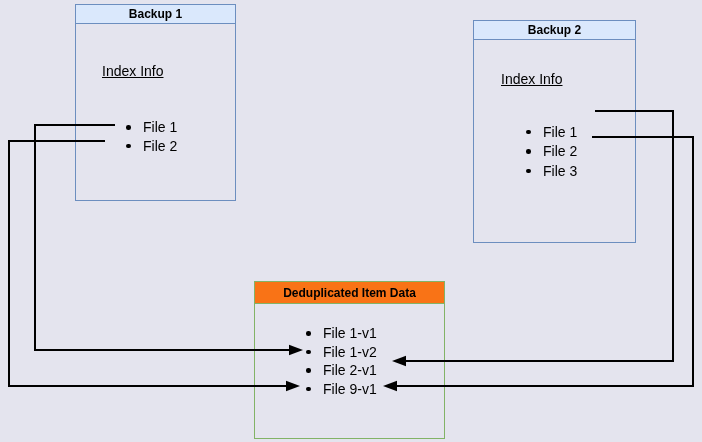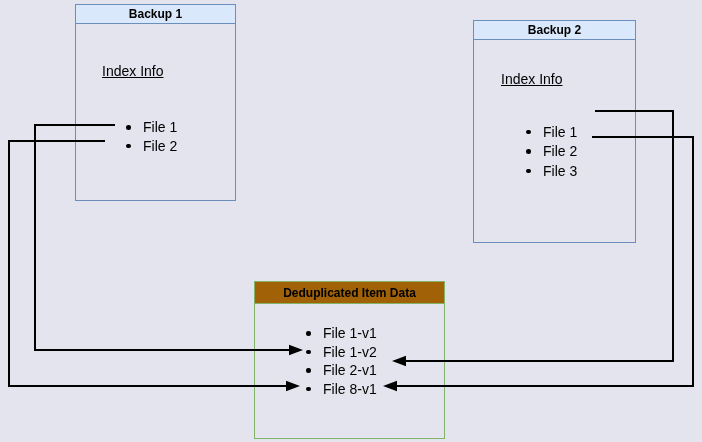--- a/index.html
+++ b/index.html
@@ -27,21 +27,21 @@
     background: #dae8fc;
     border-bottom: 1.4px solid #6c8ebf;
     font-size: 12px;
     font-weight: bold;
     text-align: center;
     display: flex;
     align-items: center;
     justify-content: center;
   }
   .box.green .box-title {
-    background: #a16207;
+    background: #f97316;
     border-bottom-color: #82b366;
   }
   .box-body { position: relative; width: 100%; }
   .index-label {
     position: absolute;
     font-size: 14px;
     line-height: 18px;
     white-space: nowrap;
     text-decoration: underline;
   }
@@ -153,21 +153,21 @@
         <li>
           <span class="dot"></span>
           <span>File 1-v2</span>
         </li>
         <li>
           <span class="dot"></span>
           <span>File 2-v1</span>
         </li>
         <li>
           <span class="dot"></span>
-          <span>File 8-v1</span>
+          <span>File 9-v1</span>
         </li>
       </ul>
     </div>
   </div>
 
   <svg class="arrow-layer" viewBox="0 0 702 442">
 
     <g>
       <path d="M115,125 L35,125 L35,350 L290,350"></path>
       <polygon points="303,350 289,344.8 289,355.2"></polygon>

